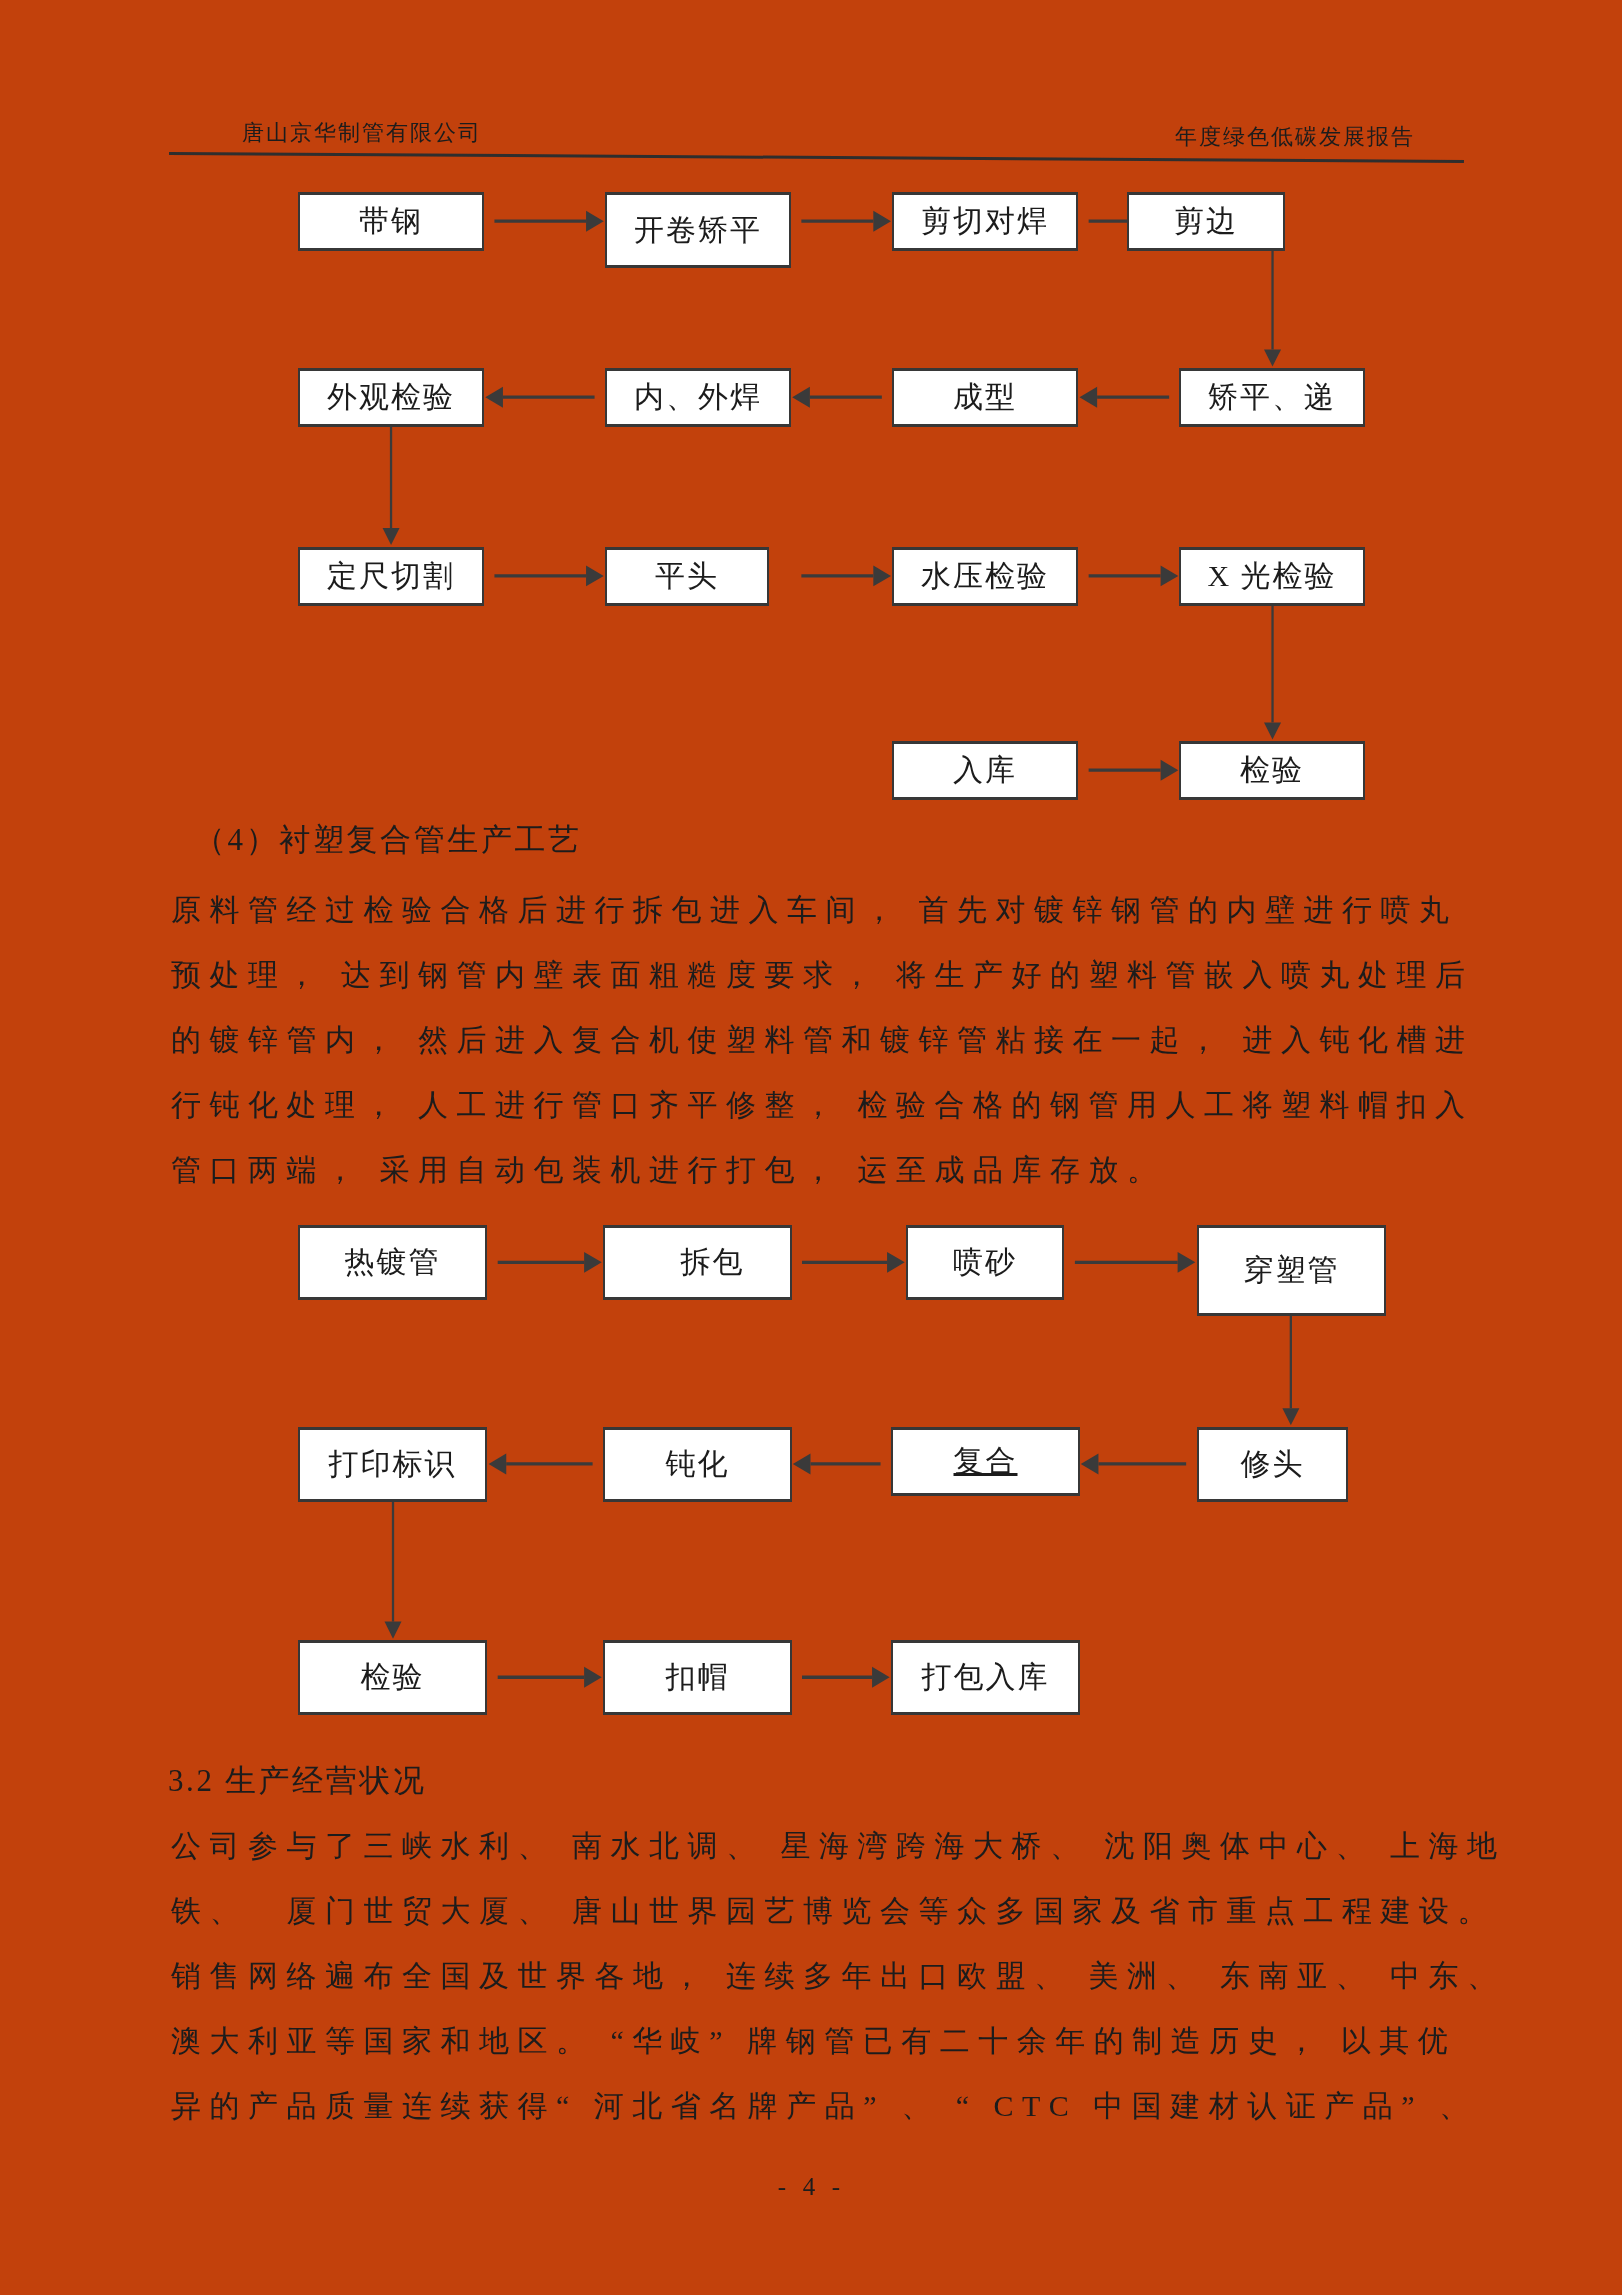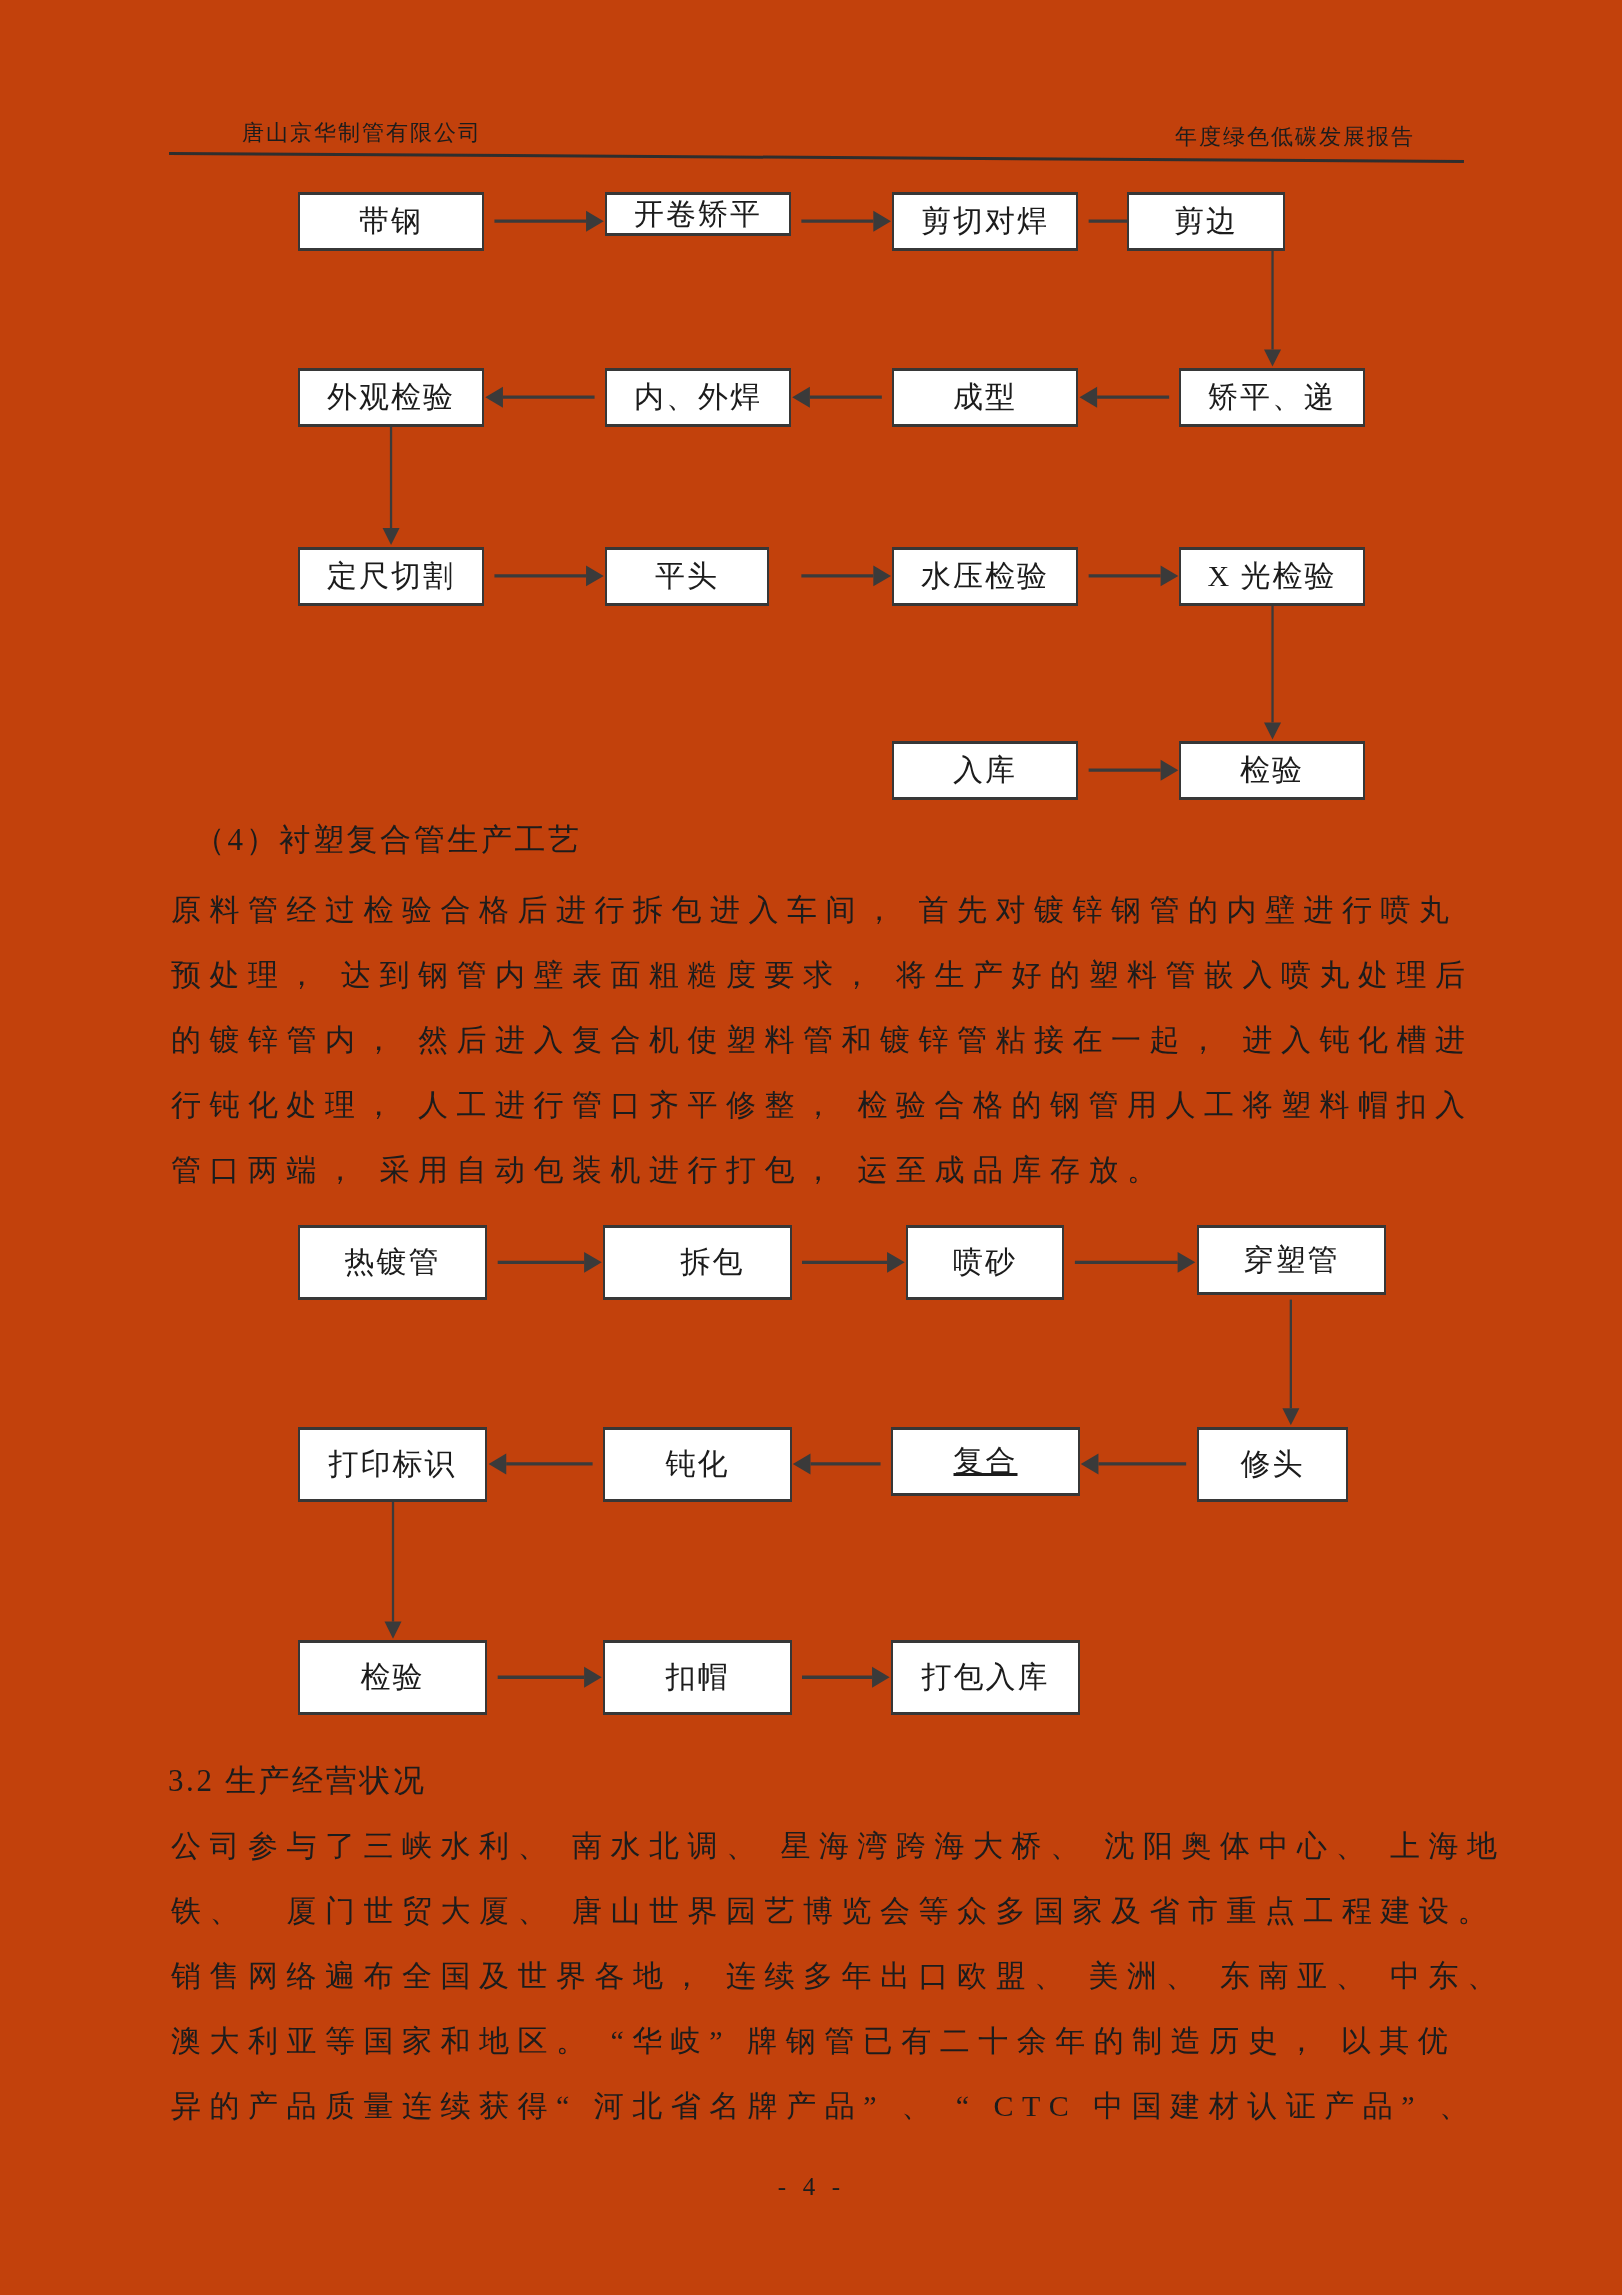--- a/index.html
+++ b/index.html
@@ -143,37 +143,37 @@
       <line x1="600" y1="2294" x2="600" y2="2478" stroke="#3a3a3a" stroke-width="3.5"></line>
       <polygon points="600,2504 587,2478 613,2478" fill="#3a3a3a"></polygon>
       <line x1="760" y1="2563" x2="892" y2="2563" stroke="#3a3a3a" stroke-width="5"></line>
       <polygon points="919,2563 892,2547 892,2579" fill="#3a3a3a"></polygon>
       <line x1="1225" y1="2563" x2="1332" y2="2563" stroke="#3a3a3a" stroke-width="5"></line>
       <polygon points="1359,2563 1332,2547 1332,2579" fill="#3a3a3a"></polygon>
     </svg>
 
   <div id="flow-boxes">
       <div class="flow-box" style="left: 298px; top: 192px; width: 186px; height: 59px;">带钢</div>
-      <div class="flow-box" style="left: 605px; top: 192px; width: 186px; height: 44px;">开卷矫平</div>
+      <div class="flow-box" style="left: 605px; top: 192px; width: 186px; height: 76px;">开卷矫平</div>
       <div class="flow-box" style="left: 892px; top: 192px; width: 186px; height: 59px;">剪切对焊</div>
       <div class="flow-box" style="left: 1127px; top: 192px; width: 158px; height: 59px;">剪边</div>
       <div class="flow-box" style="left: 298px; top: 368px; width: 186px; height: 59px;">外观检验</div>
       <div class="flow-box" style="left: 605px; top: 368px; width: 186px; height: 59px;">内、外焊</div>
       <div class="flow-box" style="left: 892px; top: 368px; width: 186px; height: 59px;">成型</div>
       <div class="flow-box" style="left: 1179px; top: 368px; width: 186px; height: 59px;">矫平、递</div>
       <div class="flow-box" style="left: 298px; top: 547px; width: 186px; height: 59px;">定尺切割</div>
       <div class="flow-box" style="left: 605px; top: 547px; width: 164px; height: 59px;">平头</div>
       <div class="flow-box" style="left: 892px; top: 547px; width: 186px; height: 59px;">水压检验</div>
       <div class="flow-box" style="left: 1179px; top: 547px; width: 186px; height: 59px;">X 光检验</div>
       <div class="flow-box" style="left: 892px; top: 741px; width: 186px; height: 59px;">入库</div>
       <div class="flow-box" style="left: 1179px; top: 741px; width: 186px; height: 59px;">检验</div>
       <div class="flow-box" style="left: 298px; top: 1225px; width: 189px; height: 75px;">热镀管</div>
       <div class="flow-box" style="left: 603px; top: 1225px; width: 189px; height: 75px; padding-left: 30px;">拆包</div>
       <div class="flow-box" style="left: 906px; top: 1225px; width: 158px; height: 75px;">喷砂</div>
-      <div class="flow-box" style="left: 1197px; top: 1225px; width: 189px; height: 70px;">穿塑管</div>
+      <div class="flow-box" style="left: 1197px; top: 1225px; width: 189px; height: 91px;">穿塑管</div>
       <div class="flow-box" style="left: 298px; top: 1427px; width: 189px; height: 75px;">打印标识</div>
       <div class="flow-box" style="left: 603px; top: 1427px; width: 189px; height: 75px;">钝化</div>
       <div class="flow-box" style="left: 891px; top: 1427px; width: 189px; height: 69px; text-decoration: underline;">复合</div>
       <div class="flow-box" style="left: 1197px; top: 1427px; width: 151px; height: 75px;">修头</div>
       <div class="flow-box" style="left: 298px; top: 1640px; width: 189px; height: 75px;">检验</div>
       <div class="flow-box" style="left: 603px; top: 1640px; width: 189px; height: 75px;">扣帽</div>
       <div class="flow-box" style="left: 891px; top: 1640px; width: 189px; height: 75px;">打包入库</div>
     </div>
 
   <div class="heading" style="left:194px; top:821px;">（4）衬塑复合管生产工艺</div>

